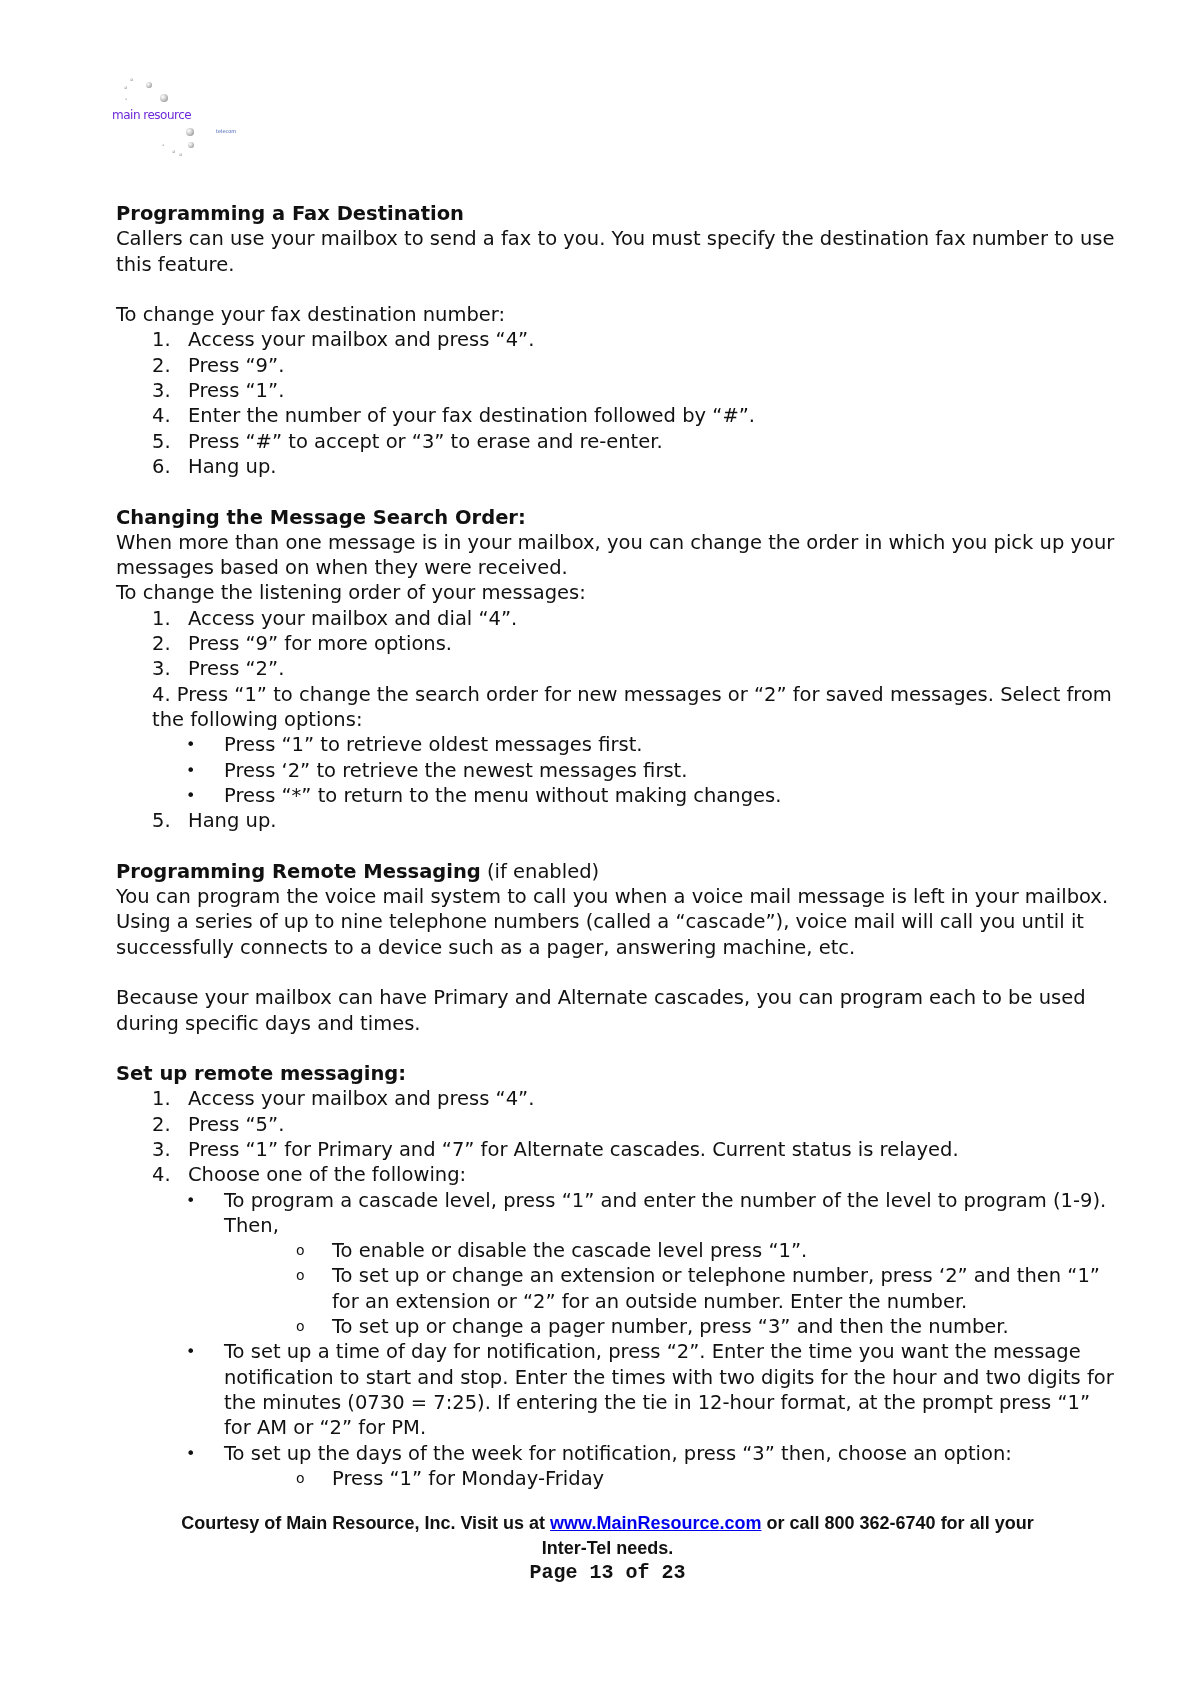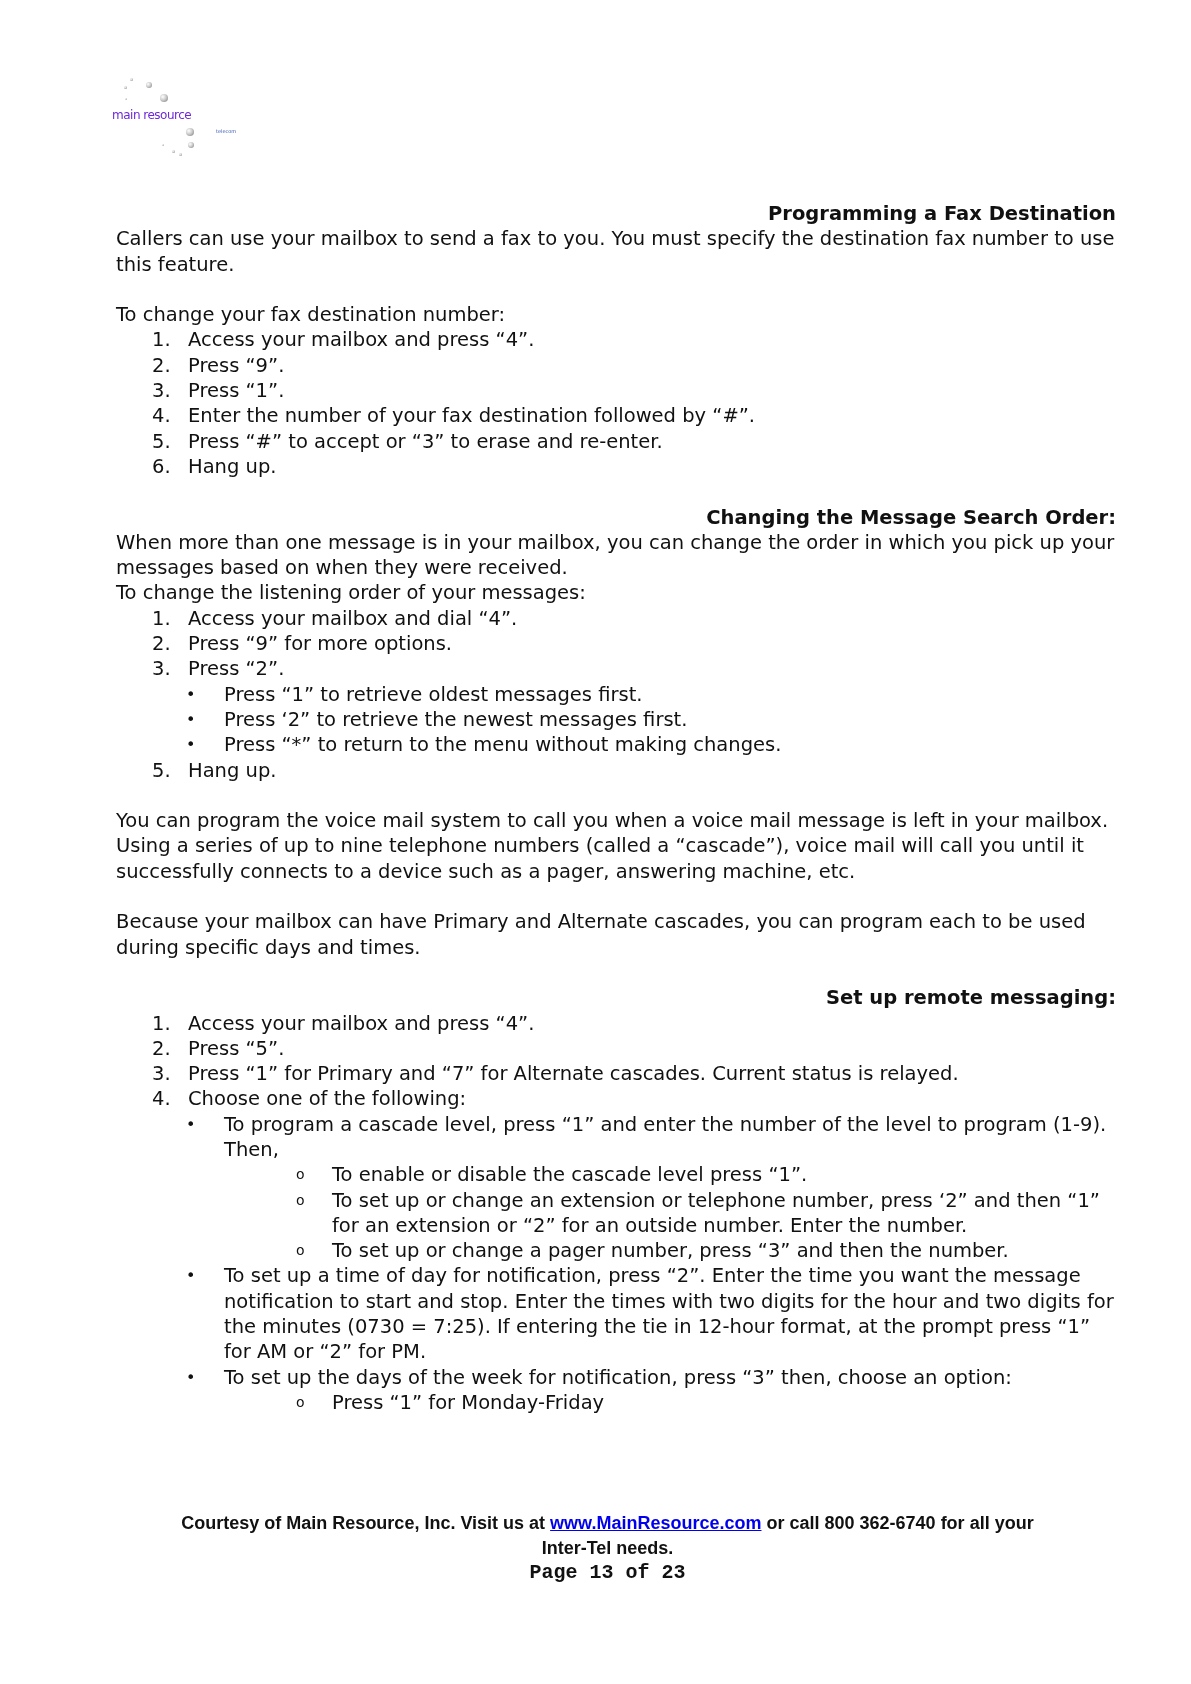--- a/index.html
+++ b/index.html
@@ -8,21 +8,21 @@
   .logo { position: absolute; left: 112px; top: 78px; width: 140px; height: 100px; }
   .logo-text { position: absolute; left: 0; top: 30px; font-family: "DejaVu Sans", sans-serif;
                font-weight: normal; font-size: 12px; color: #6d28d9; letter-spacing: -0.5px; }
   .logo-sub { position: absolute; left: 104px; top: 50px; font-size: 5px; color: #3b5bb5; }
   .dot { position: absolute; border-radius: 50%;
          background: radial-gradient(circle at 35% 35%, #fff 0%, #ccc 45%, #777 100%); }
   .content { position: absolute; left: 116px; top: 201px; width: 1000px;
              font-size: 19.5px; line-height: 25.3px; }
   .p { margin: 0; }
   .gap { height: 25.3px; }
-  .h { font-weight: bold; text-align: right; }
+  .h { font-weight: bold; }
   .li { position: relative; }
   .num { position: absolute; }
   .l1 { padding-left: 72px; }
   .l1 .num { left: 36px; }
   .l1b { padding-left: 36px; }
   .l2 { padding-left: 108px; }
   .l2 .num { left: 70px; font-size: 16px; }
   .l3 { padding-left: 216px; }
   .l3 .num { left: 180px; font-size: 14px; }
   .footer { position: absolute; left: 12px; width: 1191px; text-align: center;
@@ -61,26 +61,28 @@
   <div class="li l1"><span class="num">5.</span><span>Press “#” to accept or “3” to erase and re-enter.</span></div>
   <div class="li l1"><span class="num">6.</span><span>Hang up.</span></div>
   <div class="gap"></div>
 
   <p class="p h">Changing the Message Search Order:</p>
   <p class="p">When more than one message is in your mailbox, you can change the order in which you pick up your messages based on when they were received.</p>
   <p class="p">To change the listening order of your messages:</p>
   <div class="li l1"><span class="num">1.</span><span>Access your mailbox and dial “4”.</span></div>
   <div class="li l1"><span class="num">2.</span><span>Press “9” for more options.</span></div>
   <div class="li l1"><span class="num">3.</span><span>Press “2”.</span></div>
+  <div class="li l1b">4.  Press “1” to change the search order for new messages or “2” for saved messages.  Select from the following options:</div>
   <div class="li l2"><span class="num">•</span><span>Press “1” to retrieve oldest messages first.</span></div>
   <div class="li l2"><span class="num">•</span><span>Press ‘2” to retrieve the newest messages first.</span></div>
   <div class="li l2"><span class="num">•</span><span>Press “*” to return to the menu without making changes.</span></div>
   <div class="li l1"><span class="num">5.</span><span>Hang up.</span></div>
   <div class="gap"></div>
 
+  <p class="p"><span class="h">Programming Remote Messaging</span><span> (if enabled)</span></p>
   <p class="p">You can program the voice mail system to call you when a voice mail message is left in your mailbox.  Using a series of up to nine telephone numbers (called a “cascade”), voice mail will call you until it successfully connects to a device such as a pager, answering machine, etc.</p>
   <div class="gap"></div>
   <p class="p">Because your mailbox can have Primary and Alternate cascades, you can program each to be used during specific days and times.</p>
   <div class="gap"></div>
 
   <p class="p h">Set up remote messaging:</p>
   <div class="li l1"><span class="num">1.</span><span>Access your mailbox and press “4”.</span></div>
   <div class="li l1"><span class="num">2.</span><span>Press “5”.</span></div>
   <div class="li l1"><span class="num">3.</span><span>Press “1” for Primary and “7” for Alternate cascades.  Current status is relayed.</span></div>
   <div class="li l1"><span class="num">4.</span><span>Choose one of the following:</span></div>

